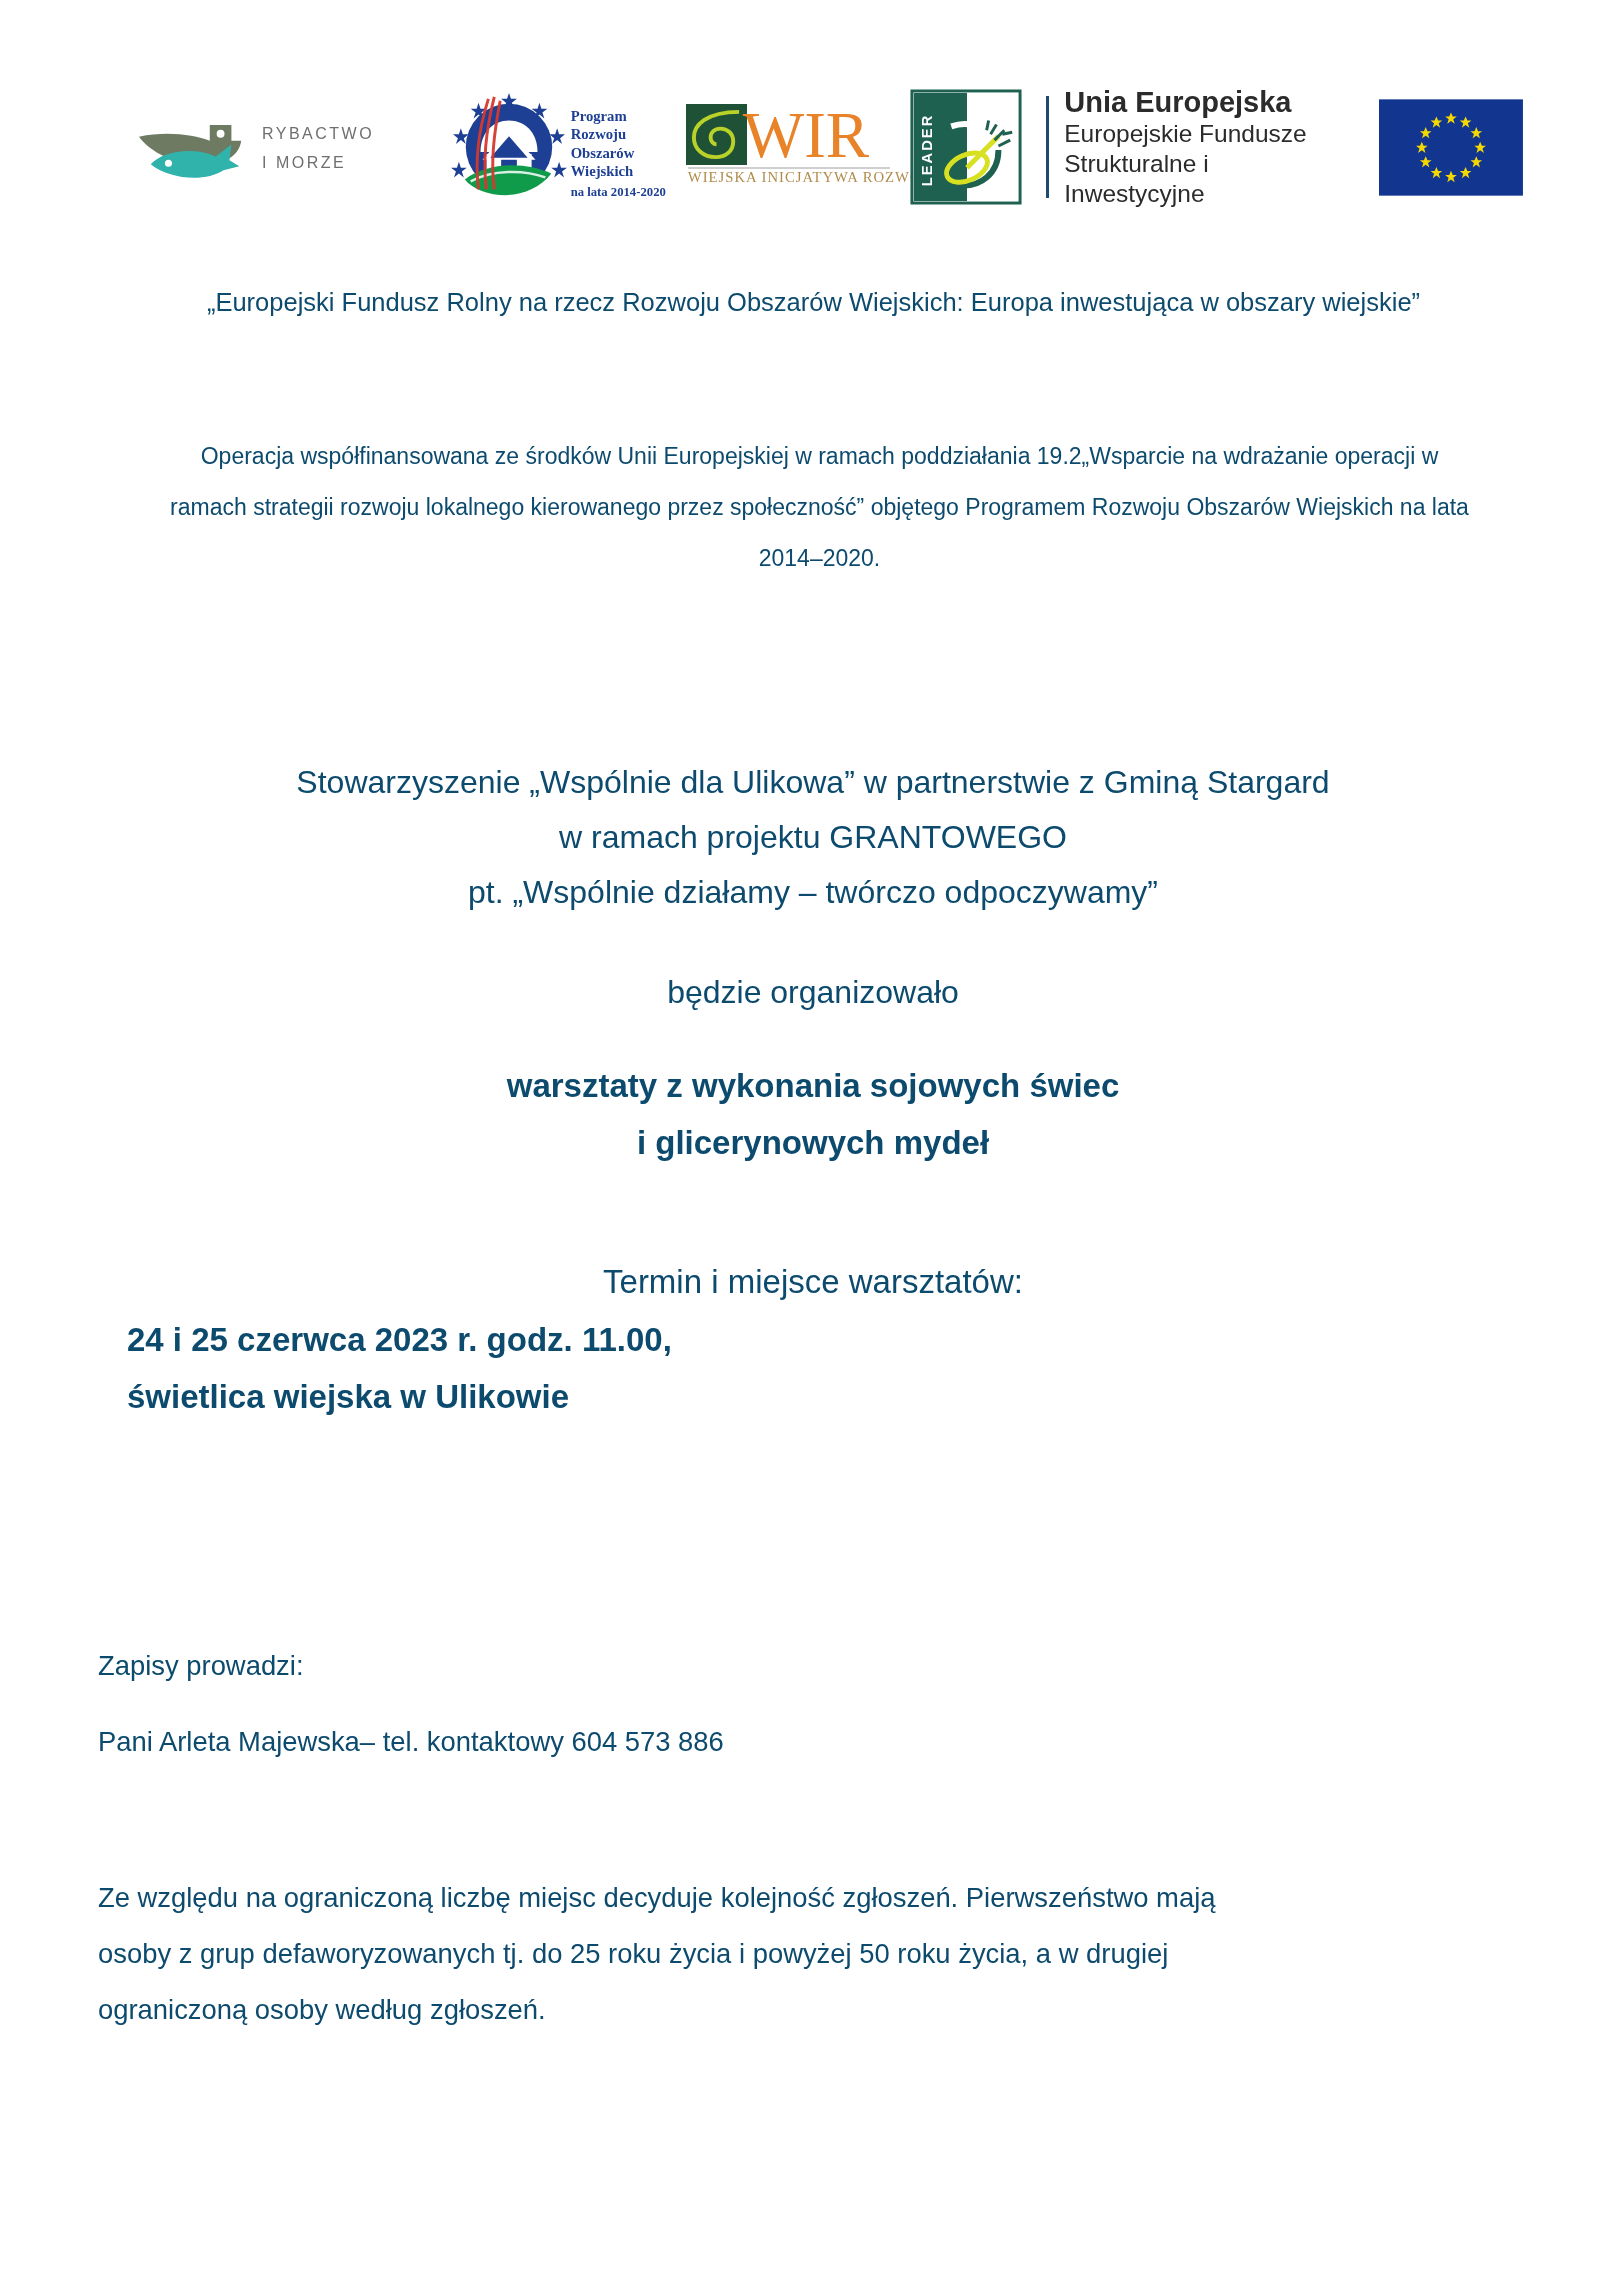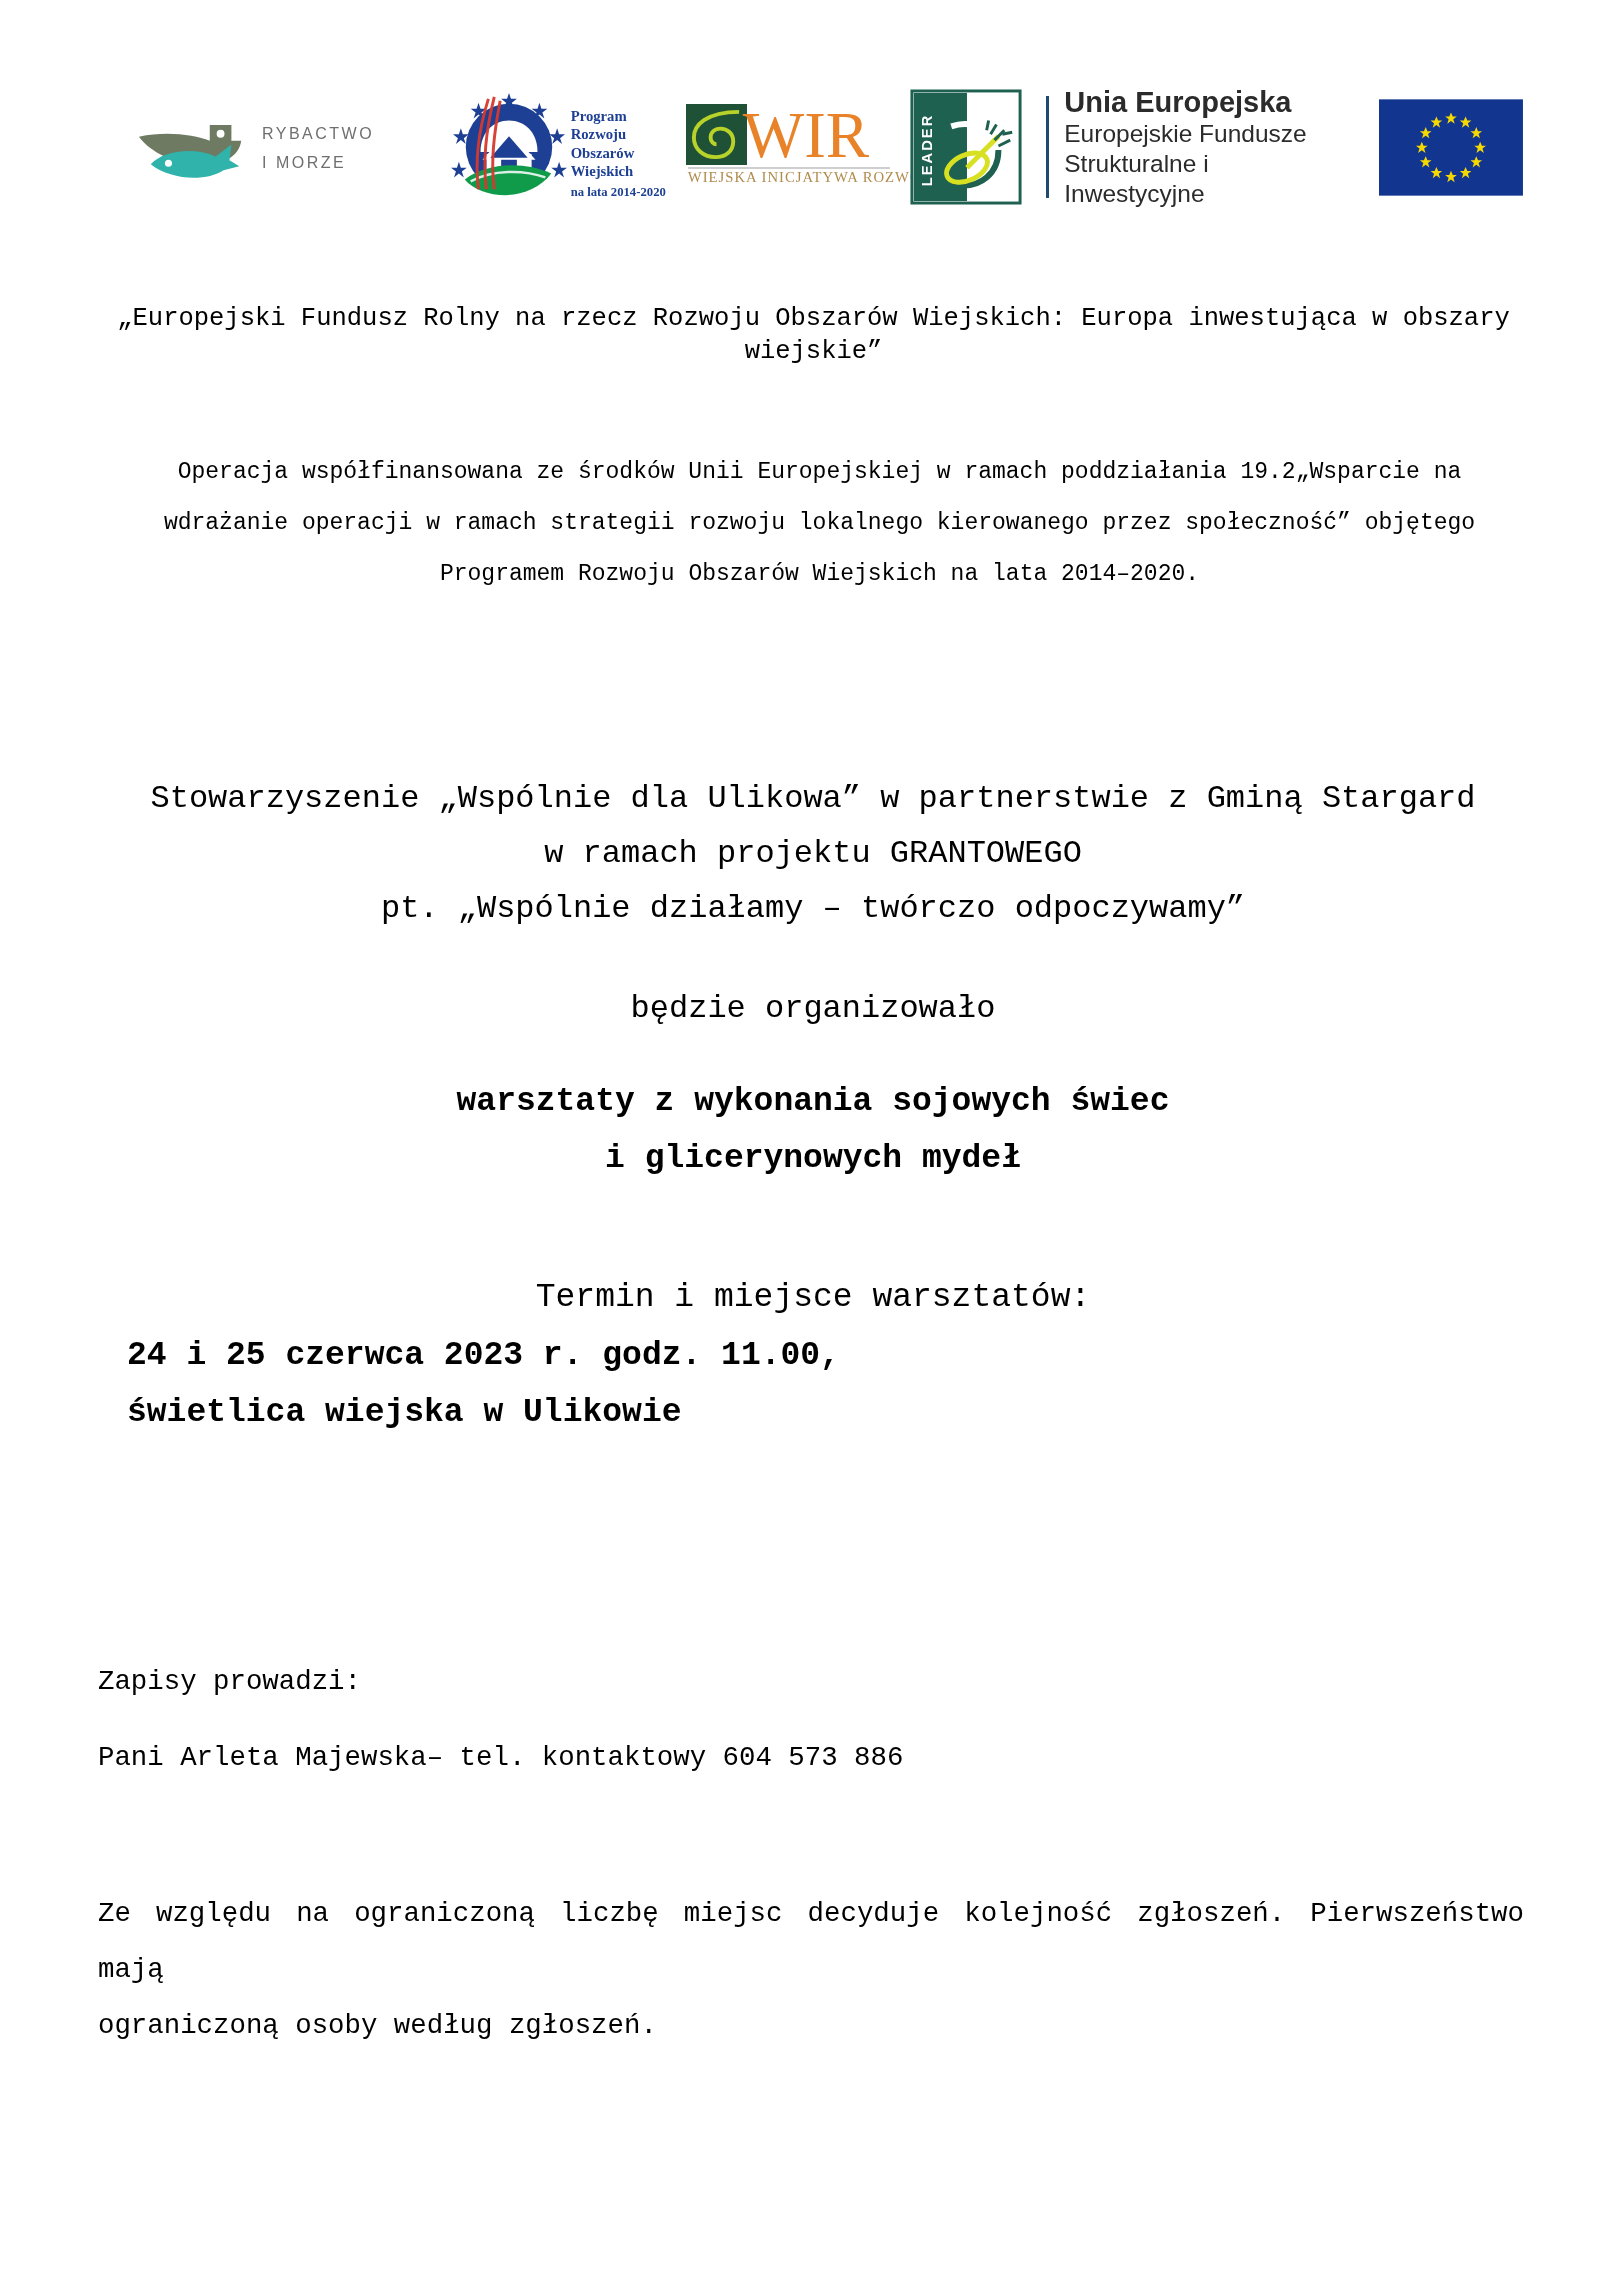--- a/index.html
+++ b/index.html
@@ -81,21 +81,21 @@
   
   .ue { position: relative; margin-left: 21.6px; height: 108px; display: flex; align-items: center; }
   .ue-rule { width: 2.9px; height: 102px; background: #1d4a6e; margin-right: 15.7px; }
   .ue-text { color: #2b2b2b; }
   .ue-t1 { font-size: 29px; font-weight: 700; line-height: 33px; }
   .ue-t2 { font-size: 24.5px; font-weight: 400; line-height: 30px; }
   .ue-t3 { font-size: 24.5px; font-weight: 400; line-height: 30px; }
   .ue-flag { margin-left: 25.5px; width: 145px; height: 97px; }
 
   
-  .txt { font-family: Liberation Mono, monospace; color: #000000; margin-top: 16px; }
+  .txt { font-family: Liberation Sans, sans-serif; color: #0c4a6e; }
 
   .banner-quote {
     position: absolute; left: 98px; top: 286px; width: 1431px;
     text-align: center; font-size: 25.5px; line-height: 33px;
   }
 
   .funding-note {
     position: absolute; left: 163px; top: 431px; width: 1313px;
     text-align: center; font-size: 23px; line-height: 51px;
   }
@@ -312,17 +312,18 @@
     <div>24 i 25 czerwca 2023 r. godz. 11.00,</div>
     <div>świetlica wiejska w Ulikowie</div>
   </div>
 
   <div class="txt signup-label">Zapisy prowadzi:</div>
 
   <div class="txt signup-contact">Pani Arleta Majewska– tel. kontaktowy 604 573 886</div>
 
   <div class="txt conditions">
     <div>Ze względu na ograniczoną liczbę miejsc decyduje kolejność zgłoszeń. Pierwszeństwo mają</div>
+    <div>osoby z grup defaworyzowanych tj.  do 25 roku życia i  powyżej 50 roku życia, a w drugiej</div>
     <div class="last-line">ograniczoną osoby według zgłoszeń.</div>
   </div>
 
 </div>
 
 
 </body></html>

